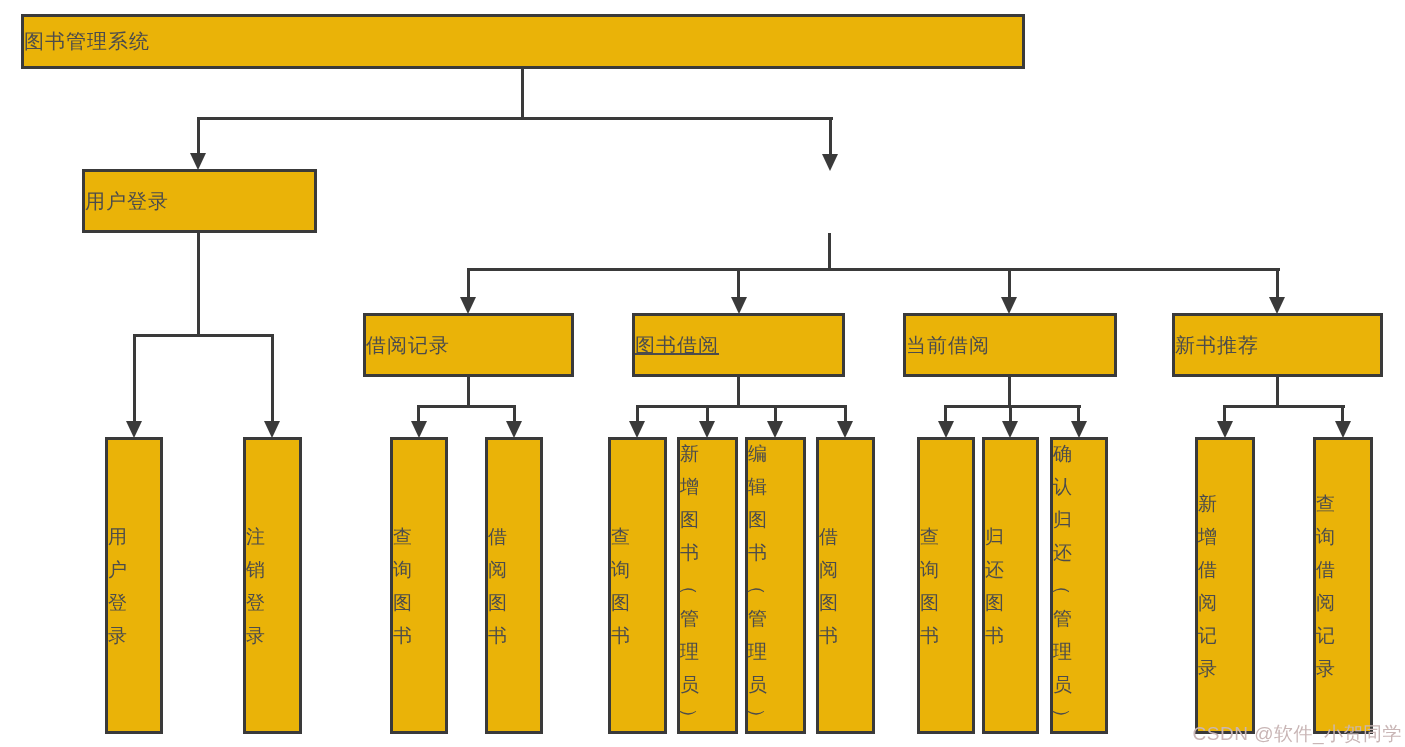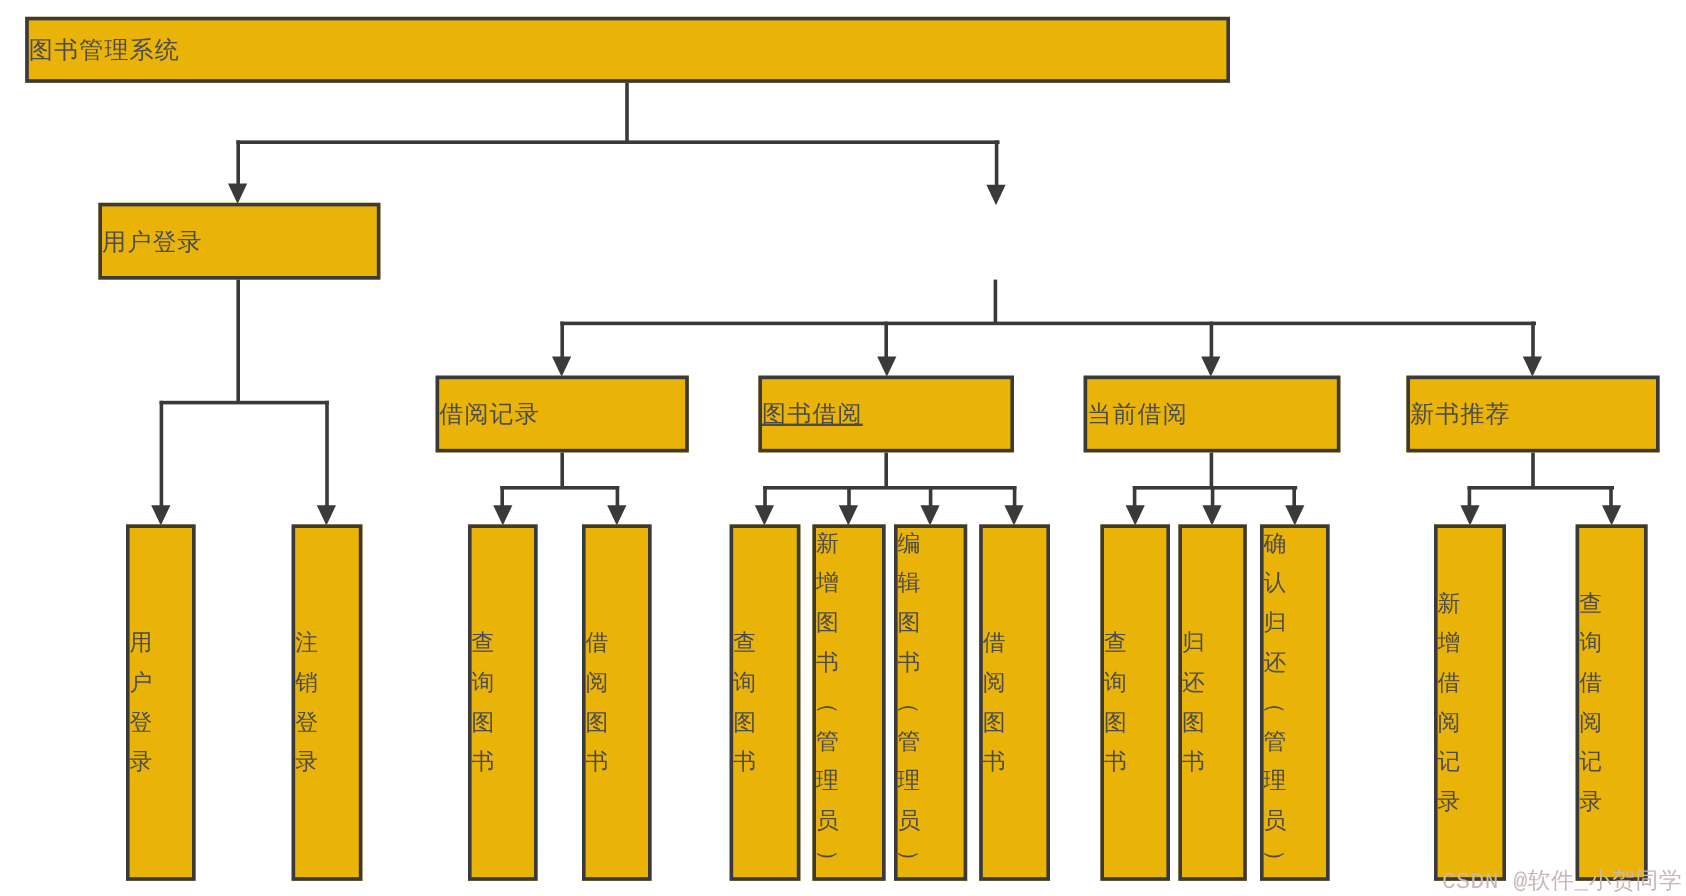--- a/index.html
+++ b/index.html
@@ -19,21 +19,21 @@
   .vtext{display:flex;flex-direction:column;align-items:center;justify-content:center;gap:14px;font-size:19px;}
   .vtext span{line-height:1;display:block;}
   .vtext .rot{transform:rotate(90deg);}
 
   .ln{position:absolute;background:var(--line-color);display:block;}
   .ar{position:absolute;width:0;height:0;display:block;
       border-left:8px solid transparent;border-right:8px solid transparent;
       border-top:17px solid var(--line-color);}
 
   .watermark{position:absolute;top:721px;right:3px;font-size:19px;color:var(--watermark-color);
-             letter-spacing:0.5px;z-index:5;white-space:nowrap;font-family:Liberation Mono, monospace;}
+             letter-spacing:0.5px;z-index:5;white-space:nowrap;}
 
   
   #b-root{left:21px;top:14px;width:1004px;height:55px;}
   #b-user-login{left:82px;top:169px;width:235px;height:64px;}
   #b-book-mgmt{left:712px;top:170px;width:235px;height:63px;}
   #b-new-rec{left:363px;top:313px;width:211px;height:64px;}
   #b-book-borrow{left:632px;top:313px;width:213px;height:64px;text-decoration:underline;}
   #b-current-borrow{left:903px;top:313px;width:214px;height:64px;}
   #b-borrow-record{left:1172px;top:313px;width:211px;height:64px;}
   #b-leaf-user-login{left:105px;top:437px;width:58px;height:297px;}

